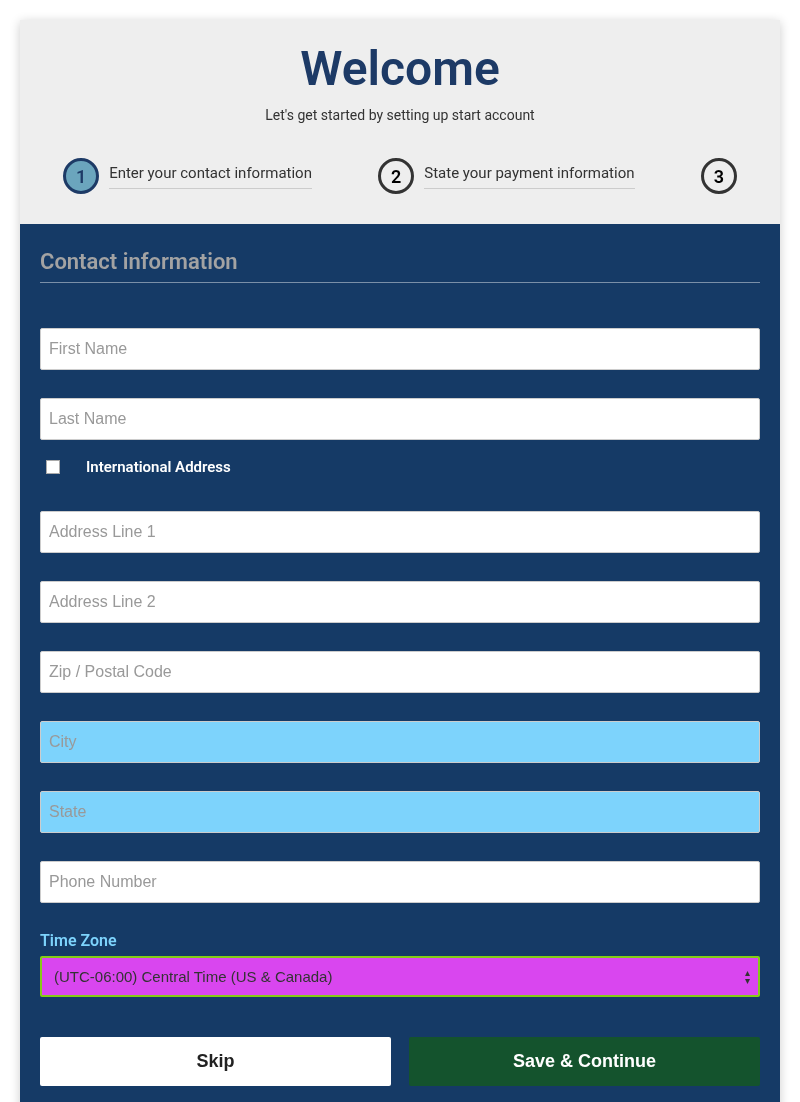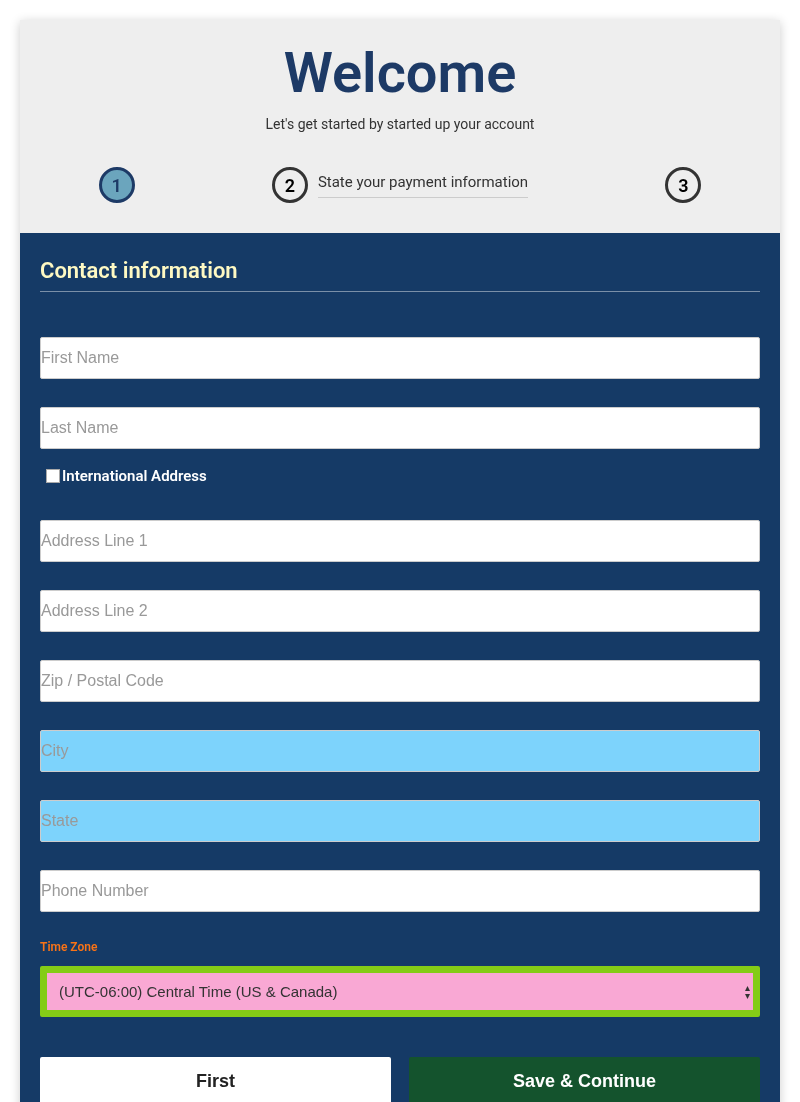--- a/index.html
+++ b/index.html
@@ -12,21 +12,21 @@
       width: 760px;
       margin: 0 auto;
       box-shadow: 0 2px 10px rgba(0,0,0,0.2);
       background: #eeeeee;
     }
     .header {
       background: #eeeeee;
       padding: 20px 0 30px 0;
     }
     .title {
-      font-size: 56px;
+      font-size: 48px;
       color: #1d3a66;
       text-align: center;
       font-weight: 600;
       margin-bottom: 10px;
     }
     .subtitle {
       text-align: center;
       font-size: 14px;
       color: #333;
       margin-bottom: 35px;
@@ -65,80 +65,80 @@
       line-height: 1.4;
       border-bottom: 1px solid #ccc;
       padding-bottom: 4px;
       min-width: 140px;
     }
     .form-section {
       background: #153a66;
       padding: 25px 20px 30px 20px;
     }
     .section-title {
-      color: #fef9c3;
+      color: #a3a3a3;
       font-size: 22px;
       font-weight: 600;
       border-bottom: 1px solid #7a8fa8;
       padding-bottom: 8px;
       margin-bottom: 45px;
     }
     .form-input {
       width: 100%;
-      padding: 11px 0;
+      padding: 11px 8px;
       font-size: 16px;
       border: 1px solid #ccc;
       border-radius: 2px;
       margin-bottom: 28px;
       background: #fff;
       color: #333;
     }
     .form-input::placeholder {
       color: #999;
     }
     .form-input.disabled {
       background: #7dd3fc;
     }
     .checkbox-row {
       display: flex;
       align-items: center;
-      gap: 2px;
+      gap: 26px;
       margin-bottom: 35px;
       margin-top: -10px;
     }
     .checkbox {
       width: 14px;
       height: 14px;
       background: #fff;
       border: 1px solid #aaa;
       margin-left: 6px;
     }
     .checkbox-label {
       color: #fff;
       font-size: 15px;
       font-weight: 600;
     }
     .field-label {
-      color: #f97316;
-      font-size: 12px;
-      font-weight: 600;
-      margin-bottom: 12px;
+      color: #7dd3fc;
+      font-size: 16px;
+      font-weight: 600;
+      margin-bottom: 6px;
       display: block;
     }
     .select-wrap {
       position: relative;
       margin-bottom: 40px;
     }
     .form-select {
       width: 100%;
       padding: 10px 12px;
       font-size: 15px;
-      border: 7px solid #84cc16;
+      border: 2px solid #84cc16;
       border-radius: 2px;
-      background: #f9a8d4;
+      background: #d946ef;
       color: #333;
       appearance: none;
     }
     .select-arrow {
       position: absolute;
       right: 10px;
       top: 50%;
       transform: translateY(-50%);
       pointer-events: none;
       font-size: 10px;
@@ -166,24 +166,25 @@
       background: #14532d;
       color: #fff;
     }
   </style>
 </head>
 <body>
 
 <div class="container">
   <div class="header">
     <h1 class="title">Welcome</h1>
-    <p class="subtitle">Let's get started by started up your account</p>
+    <p class="subtitle">Let's get started by setting up start account</p>
     <div class="steps">
       <div class="step">
         <div class="step-circle active">1</div>
+        <div class="step-label">Enter your contact information</div>
       </div>
       <div class="step">
         <div class="step-circle">2</div>
         <div class="step-label">State your payment information</div>
       </div>
       <div class="step">
         <div class="step-circle">3</div>
       </div>
     </div>
   </div>
@@ -208,17 +209,17 @@
 
     <label class="field-label">Time Zone</label>
     <div class="select-wrap">
       <select class="form-select">
         <option>(UTC-06:00) Central Time (US &amp; Canada)</option>
       </select>
       <div class="select-arrow">▴<br>▾</div>
     </div>
 
     <div class="button-row">
-      <button class="btn btn-skip">First</button>
+      <button class="btn btn-skip">Skip</button>
       <button class="btn btn-save">Save &amp; Continue</button>
     </div>
   </div>
 </div>
 
 </body></html>

